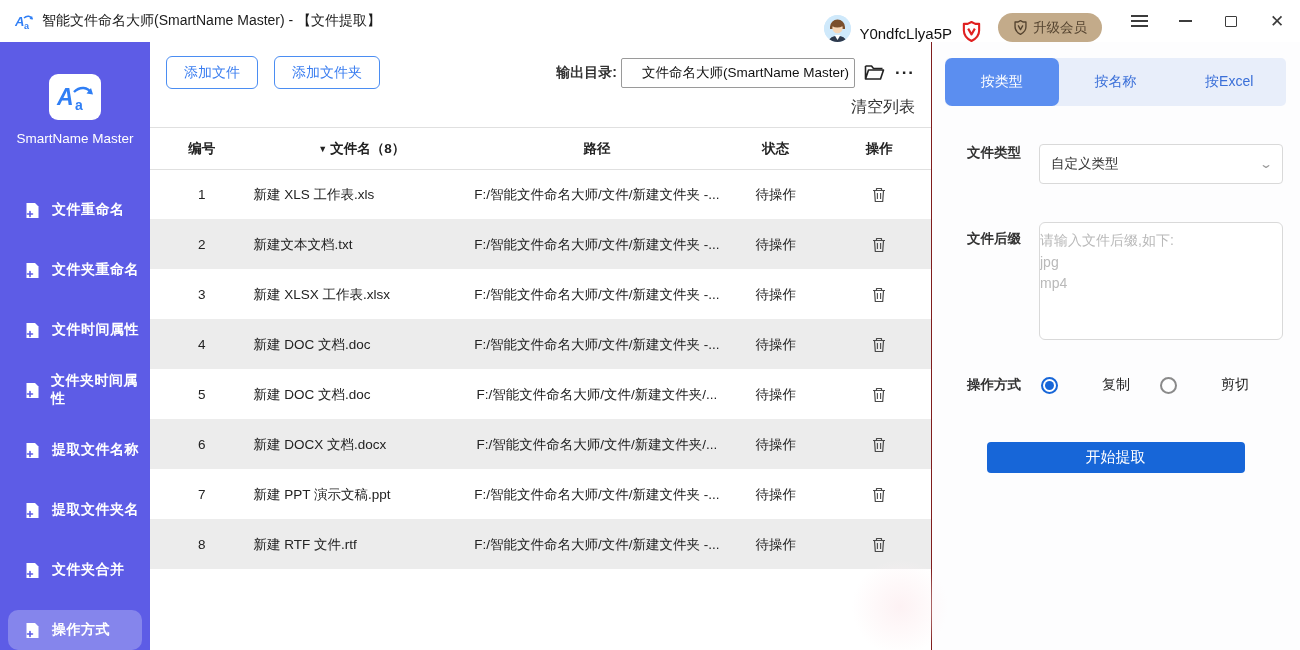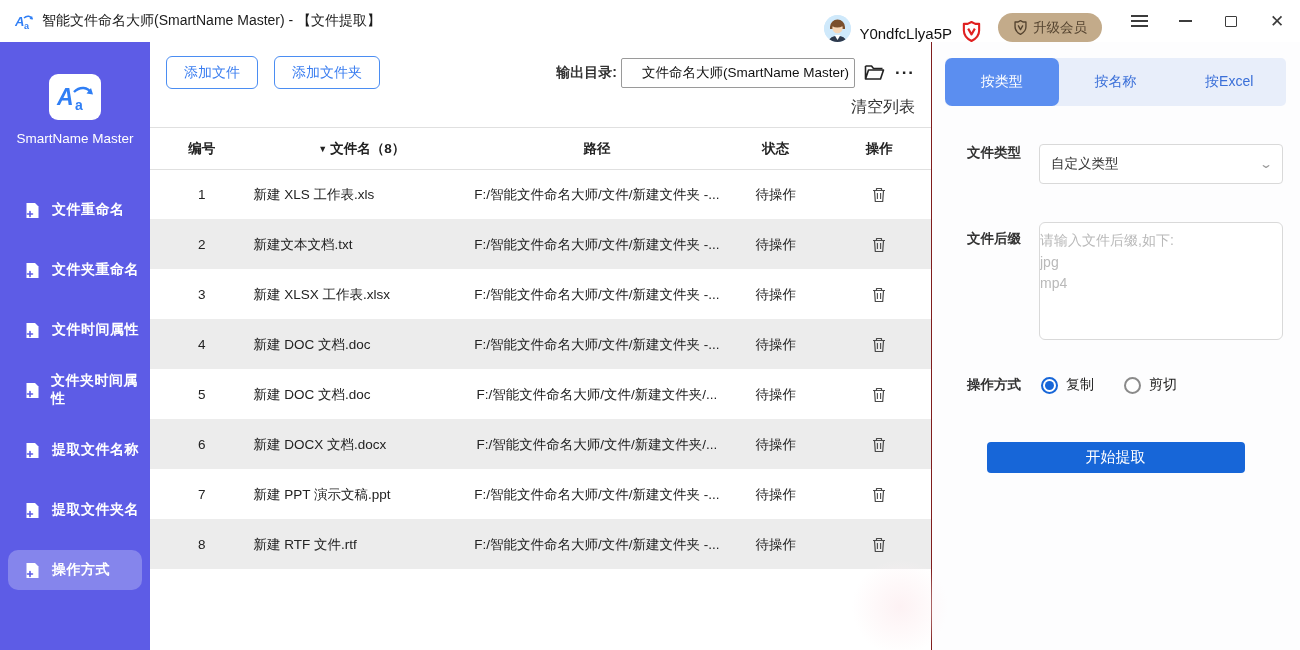--- a/index.html
+++ b/index.html
@@ -93,21 +93,21 @@
     border-radius:6px; resize:none; font-size:14px; padding:7px 0; color:#333;
     font-family:"Liberation Sans","DejaVu Sans",sans-serif; line-height:1.55; background:#fff; }
   .suffix-area::placeholder { color:#b9b9b9; }
   .form-row.op { margin-top:36px; }
   .radio-group { display:flex; align-items:center; margin-left:12px; gap:30px; }
   .radio-opt { display:flex; align-items:center; gap:8px; cursor:pointer; }
   .radio { width:17px; height:17px; border-radius:50%; border:2px solid #8a8a8a; background:#fff;
     display:flex; align-items:center; justify-content:center; }
   .radio.checked { border-color:#1766d8; }
   .radio.checked::after { content:""; width:9px; height:9px; border-radius:50%; background:#1766d8; }
-  .radio-label { font-size:14px; color:#222; }
+  .radio-label { font-size:14px; color:#222;margin-left:36px; }
   .start-btn { display:block; margin:48px auto 0 auto; width:258px; height:31px;
     background:#1766d8; color:#fff; border:none; border-radius:4px; font-size:15px; cursor:pointer; }
 </style>
 </head>
 <body>
 
 <div class="titlebar">
   <span class="app-icon">
     <svg width="19" height="17" viewBox="0 0 19 17">
       <text x="0" y="13" font-size="13" font-weight="bold" font-style="italic" fill="#2f7ef5">A</text>
@@ -230,20 +230,29 @@
   <div class="side-item">
     <span class="doc-icon">
       <svg width="15" height="17" viewBox="0 0 15 17">
         <path d="M1.5 1 h8.5 l3.5 3.5 v11.5 h-12 z" fill="#fff"></path>
         <path d="M5 9.5 v5 M2.5 12 h5" stroke="#5d5ce6" stroke-width="1.6" stroke-linecap="round"></path>
       </svg>
     </span>
     <span class="side-label">提取文件夹名</span>
   </div>
 
+  <div class="side-item">
+    <span class="doc-icon">
+      <svg width="15" height="17" viewBox="0 0 15 17">
+        <path d="M1.5 1 h8.5 l3.5 3.5 v11.5 h-12 z" fill="#fff"></path>
+        <path d="M5 9.5 v5 M2.5 12 h5" stroke="#5d5ce6" stroke-width="1.6" stroke-linecap="round"></path>
+      </svg>
+    </span>
+    <span class="side-label">文件夹合并</span>
+  </div>
 
   <div class="side-item active">
     <span class="doc-icon">
       <svg width="15" height="17" viewBox="0 0 15 17">
         <path d="M1.5 1 h8.5 l3.5 3.5 v11.5 h-12 z" fill="#fff"></path>
         <path d="M5 9.5 v5 M2.5 12 h5" stroke="#5d5ce6" stroke-width="1.6" stroke-linecap="round"></path>
       </svg>
     </span>
     <span class="side-label">操作方式</span>
   </div>

